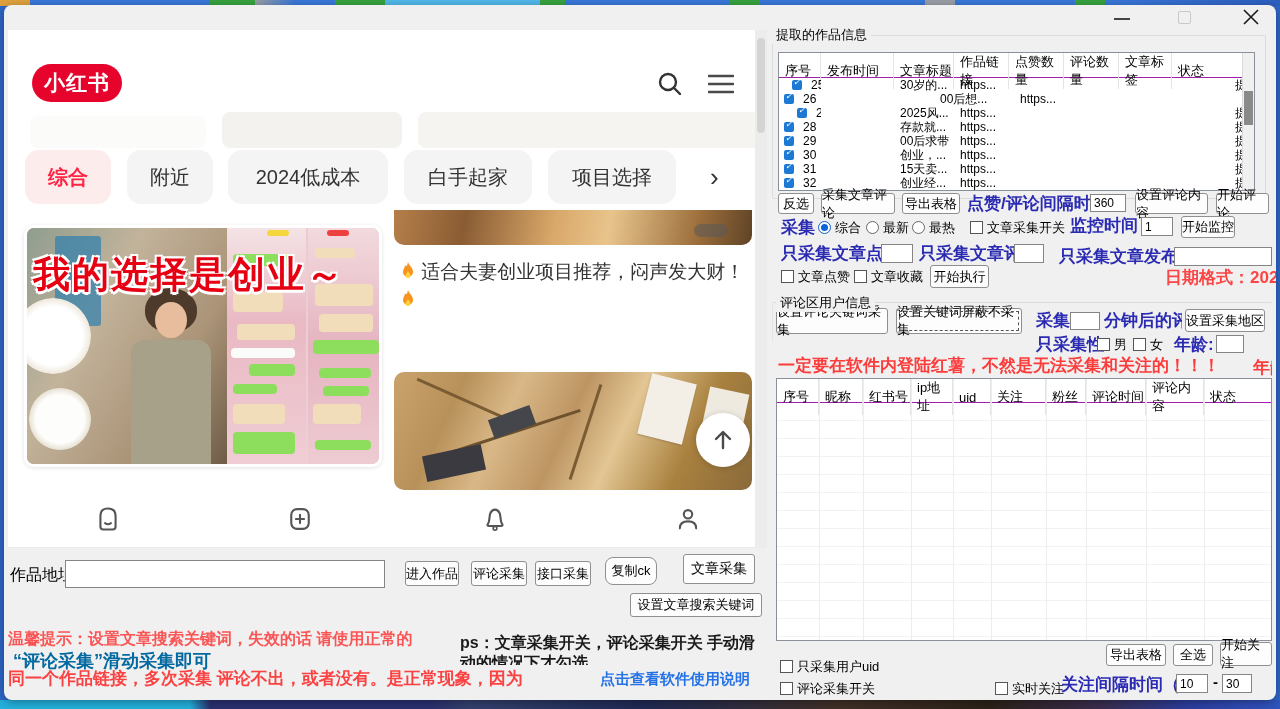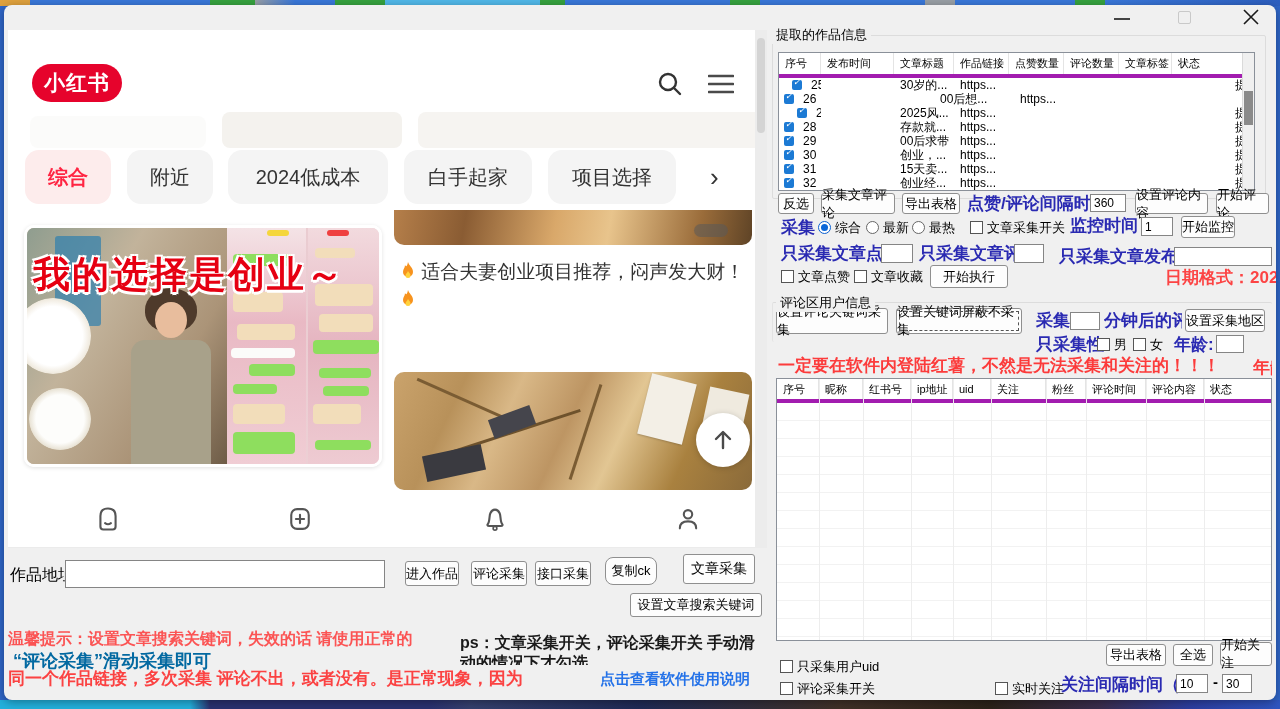--- a/index.html
+++ b/index.html
@@ -47,22 +47,22 @@
   .cb { display:inline-block; width:13px; height:13px; border:1px solid #555; background:#fff;
     vertical-align:-2px; margin-right:4px; }
   .cbrow { position:absolute; font-size:13px; color:#000; white-space:nowrap; }
   .radio { display:inline-block; width:13px; height:13px; border:1px solid #666; border-radius:50%;
     background:#fff; vertical-align:-2px; margin-right:4px; position:relative; }
   .radio.sel { border-color:#0a5fd0; }
   .radio.sel::after { content:""; position:absolute; left:2px; top:2px; width:7px; height:7px;
     border-radius:50%; background:#0a66d8; }
   
   .tbl { position:absolute; background:#fff; border:1px solid #8a9099; }
-  .thead { display:grid; align-items:center; border-bottom:4px solid #a21caf; height:25px;
-    font-size:11px; color:#000; }
+  .thead { display:grid; align-items:center; border-bottom:1px solid #a21caf; height:25px;
+    font-size:13px; color:#000; }
   .thead span { padding-left:6px; border-right:1px solid #e4e4e4; height:100%; display:flex; align-items:center; }
   .trow { display:grid; align-items:center; height:14px; font-size:12px; color:#000; }
   .trow span { padding-left:6px; overflow:hidden; white-space:nowrap; }
   .bluecb { display:inline-block; width:10px; height:10px; background:#1c7ad4; border-radius:2px;
     margin:0 3px 0 5px; position:relative; vertical-align:-1px; }
   .bluecb::after { content:"✓"; position:absolute; left:1px; top:-3px; color:#fff; font-size:9px; }
   .ctr { height:18px; border-bottom:1px solid #f2f2f2; }
   .grouplab { position:absolute; font-size:13px; color:#000; background:#f0f0f0; padding:0 4px; z-index:2; }
   .groupbox { position:absolute; border:1px solid #dcdcdc; border-radius:2px; }
   .vline { position:absolute; top:0; width:1px; background:#ededed; }
@@ -329,21 +329,21 @@
 
   <div class="bluelab" style="left:777px; top:237px;">只采集文章点</div>
   <input class="inp" style="left: 877px; top: 239px; width: 32px; height: 19px;">
   <div class="bluelab" style="left:915px; top:237px;">只采集文章评</div>
   <input class="inp" style="left: 1010px; top: 239px; width: 30px; height: 19px;">
   <div class="bluelab" style="left:1055px; top:240px;">只采集文章发布</div>
   <input class="inp" style="left: 1170px; top: 242px; width: 98px; height: 19px;">
 
   <div class="cbrow" style="left:777px; top:263px;"><span class="cb"></span><span>文章点赞</span></div>
   <div class="cbrow" style="left:850px; top:263px;"><span class="cb"></span><span>文章收藏</span></div>
-  <div class="btn" style="left:926px; top:260px; width:78px; height:23px;">开始执行</div>
+  <div class="btn" style="left:926px; top:260px; width:59px; height:23px;">开始执行</div>
   <div class="redlab" style="left:1161px; top:261px; color:#fc4444;">日期格式：2023-</div>
 
   <div class="groupbox" style="left:768px; top:297px; width:500px; height:40px; border-bottom:none; border-left-color:#e3e3e3; border-right:none;"></div>
   <div class="grouplab" style="left:772px; top:289px;">评论区用户信息</div>
   <div class="btn" style="left:772px; top:303px; width:112px; height:26px;">设置评论关键词采集</div>
   <div class="btn dashed" style="left:892px; top:303px; width:126px; height:26px;">设置关键词屏蔽不采集</div>
   <div class="bluelab" style="left:1032px; top:304px;">采集</div>
   <input class="inp" style="left: 1066px; top: 307px; width: 30px; height: 18px;">
   <div class="bluelab" style="left:1100px; top:304px; width:78px; overflow:hidden;">分钟后的评</div>
   <div class="btn" style="left:1181px; top:304px; width:80px; height:23px;">设置采集地区</div>

